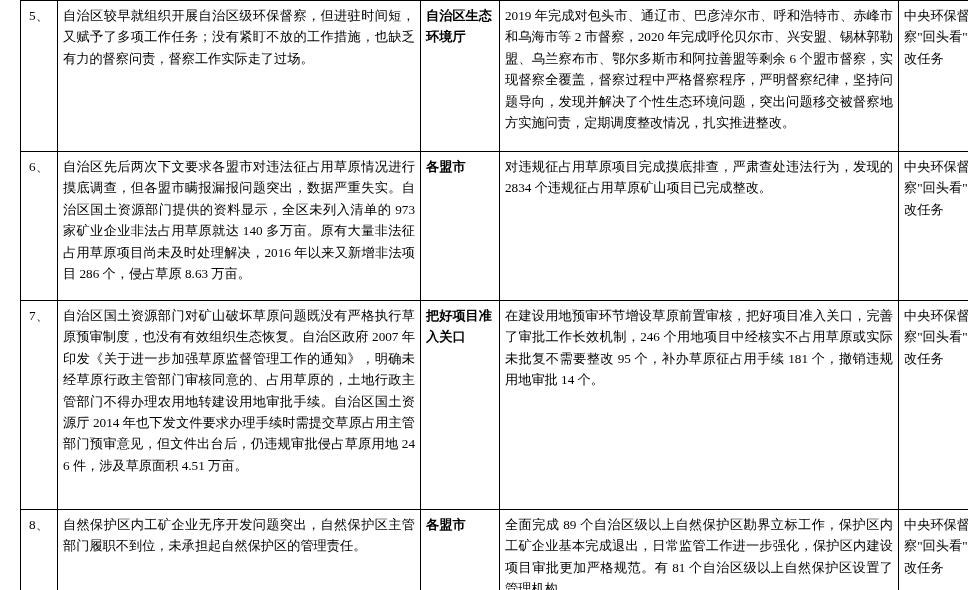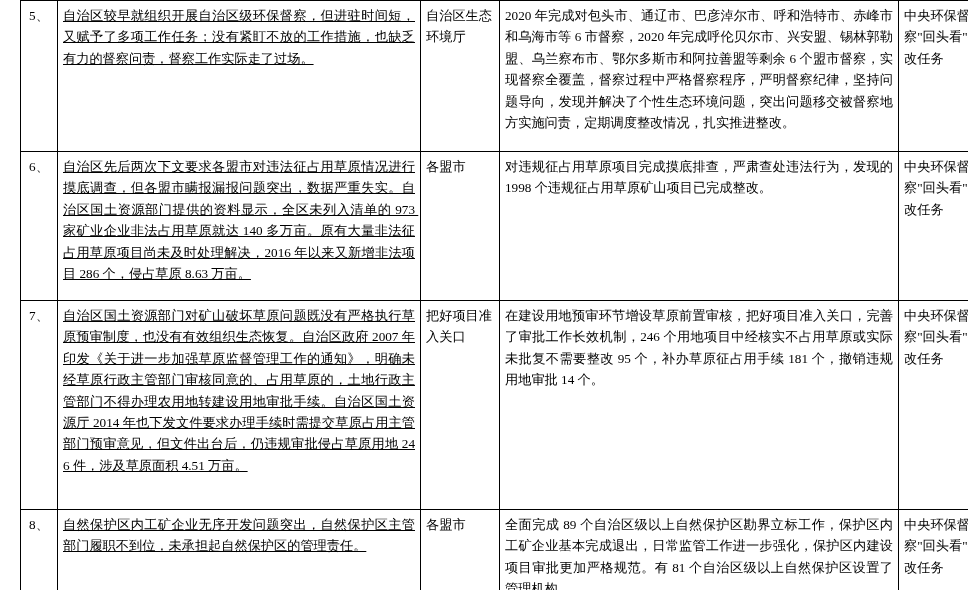--- a/index.html
+++ b/index.html
@@ -37,25 +37,25 @@
   td.col-num {
     width: 26px;
     text-align: center;
     vertical-align: bottom;
     padding-bottom: 3px;
     font-size: 13px;
     font-family: "Liberation Serif", "DejaVu Serif", serif;
   }
   td.col-issue {
     width: 352px;
-    text-decoration: underline;
   }
   td.col-org {
     width: 68px;
     text-align: left;
+    font-weight: bold;
   }
   td.col-result {
     width: 388px;
   }
   td.col-task {
     width: 86px;
   }
   .cell-text {
     display: block;
     white-space: pre-wrap;
@@ -85,38 +85,38 @@
         <td class="col-num">
             <span class="cell-text">5、</span>
           </td>
         <td class="col-issue">
             <span class="cell-text">自治区较早就组织开展自治区级环保督察，但进驻时间短，又赋予了多项工作任务；没有紧盯不放的工作措施，也缺乏有力的督察问责，督察工作实际走了过场。</span>
           </td>
         <td class="col-org">
             <span class="cell-text">自治区生态环境厅</span>
           </td>
         <td class="col-result">
-            <span class="cell-text">2020 年完成对包头市、通辽市、巴彦淖尔市、呼和浩特市、赤峰市和乌海市等 6 市督察，2020 年完成呼伦贝尔市、兴安盟、锡林郭勒盟、乌兰察布市、鄂尔多斯市和阿拉善盟等剩余 6 个盟市督察，实现督察全覆盖，督察过程中严格督察程序，严明督察纪律，坚持问题导向，发现并解决了个性生态环境问题，突出问题移交被督察地方实施问责，定期调度整改情况，扎实推进整改。</span>
+            <span class="cell-text">2019 年完成对包头市、通辽市、巴彦淖尔市、呼和浩特市、赤峰市和乌海市等 2 市督察，2020 年完成呼伦贝尔市、兴安盟、锡林郭勒盟、乌兰察布市、鄂尔多斯市和阿拉善盟等剩余 6 个盟市督察，实现督察全覆盖，督察过程中严格督察程序，严明督察纪律，坚持问题导向，发现并解决了个性生态环境问题，突出问题移交被督察地方实施问责，定期调度整改情况，扎实推进整改。</span>
           </td>
         <td class="col-task">
             <span class="cell-text">中央环保督察"回头看"整改任务</span>
           </td>
       </tr>
       <tr class="row-6">
         <td class="col-num">
             <span class="cell-text">6、</span>
           </td>
         <td class="col-issue">
             <span class="cell-text">自治区先后两次下文要求各盟市对违法征占用草原情况进行摸底调查，但各盟市瞒报漏报问题突出，数据严重失实。自治区国土资源部门提供的资料显示，全区未列入清单的 973 家矿业企业非法占用草原就达 140 多万亩。原有大量非法征占用草原项目尚未及时处理解决，2016 年以来又新增非法项目 286 个，侵占草原 8.63 万亩。</span>
           </td>
         <td class="col-org">
             <span class="cell-text">各盟市</span>
           </td>
         <td class="col-result">
-            <span class="cell-text">对违规征占用草原项目完成摸底排查，严肃查处违法行为，发现的 1998 个违规征占用草原矿山项目已完成整改。</span>
+            <span class="cell-text">对违规征占用草原项目完成摸底排查，严肃查处违法行为，发现的 2834 个违规征占用草原矿山项目已完成整改。</span>
           </td>
         <td class="col-task">
             <span class="cell-text">中央环保督察"回头看"整改任务</span>
           </td>
       </tr>
       <tr class="row-7">
         <td class="col-num">
             <span class="cell-text">7、</span>
           </td>
         <td class="col-issue">

